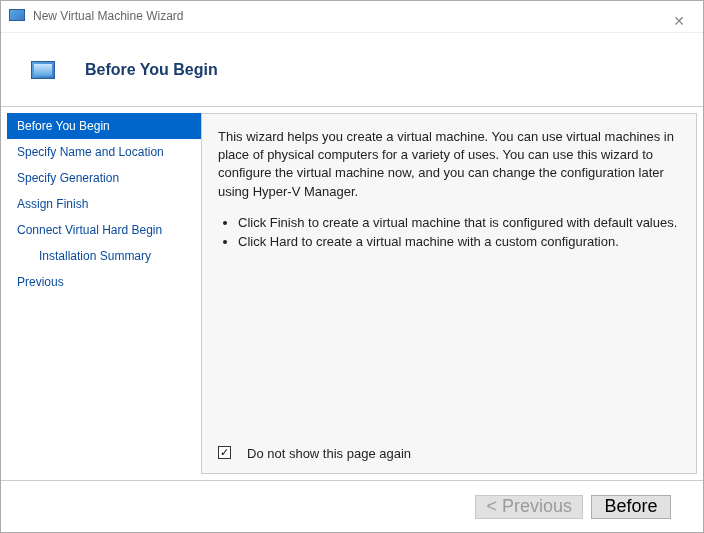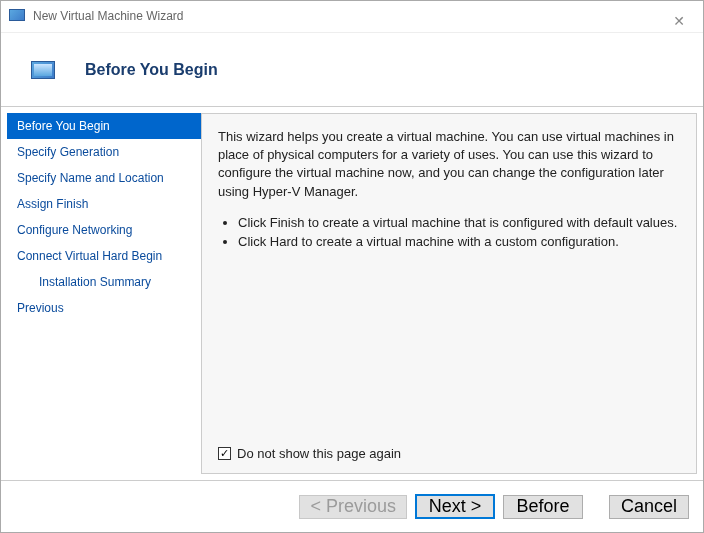--- a/index.html
+++ b/index.html
@@ -105,22 +105,21 @@
       color: #222;
     }
     .content p { line-height: 1.4; margin-bottom: 12px; }
     .content ul { margin: 0 0 20px 20px; }
     .content li { line-height: 1.5; }
     .checkbox-row {
       position: absolute;
       bottom: 12px;
       left: 16px;
       display: flex;
-      align-items: center;
-      gap: 6px;
+      gap: 16px;
     }
     .checkbox {
       width: 13px; height: 13px;
       border: 1px solid #333;
       background: #fff;
       display: flex; align-items: center; justify-content: center;
     }
     .checkbox.checked::after {
       content: "✓";
       font-size: 11px;
@@ -169,43 +168,40 @@
   </div>
 
   <div class="header">
     <span class="big-icon"></span>
     <h1>Before You Begin</h1>
   </div>
 
   <div class="body">
     <div class="sidebar">
       <div class="step active">Before You Begin</div>
+      <div class="step">Specify Name and Location</div>
       <div class="step">Specify Generation</div>
-      <div class="step">Specify Name and Location</div>
       <div class="step">Assign Finish</div>
-      <div class="step">Configure Networking</div>
       <div class="step">Connect Virtual Hard Begin</div>
       <div class="step sub">Installation Summary</div>
       <div class="step">Previous</div>
     </div>
 
     <div class="content">
       <p>This wizard helps you create a virtual machine. You can use virtual machines in place of physical computers for a variety of uses. You can use this wizard to configure the virtual machine now, and you can change the configuration later using Hyper-V Manager.</p>
       <ul>
         <li>Click Finish to create a virtual machine that is configured with default values.</li>
         <li>Click Hard to create a virtual machine with a custom configuration.</li>
       </ul>
       <div class="checkbox-row">
         <span class="checkbox checked"></span>
         <span>Do not show this page again</span>
       </div>
     </div>
   </div>
 
   <div class="footer">
     <button class="btn disabled">&lt; Previous</button>
-    <button class="btn primary">Next &gt;</button>
     <button class="btn">Before</button>
     <span class="gap"></span>
-    <button class="btn">Cancel</button>
   </div>
 
 </div>
 
 </body></html>

